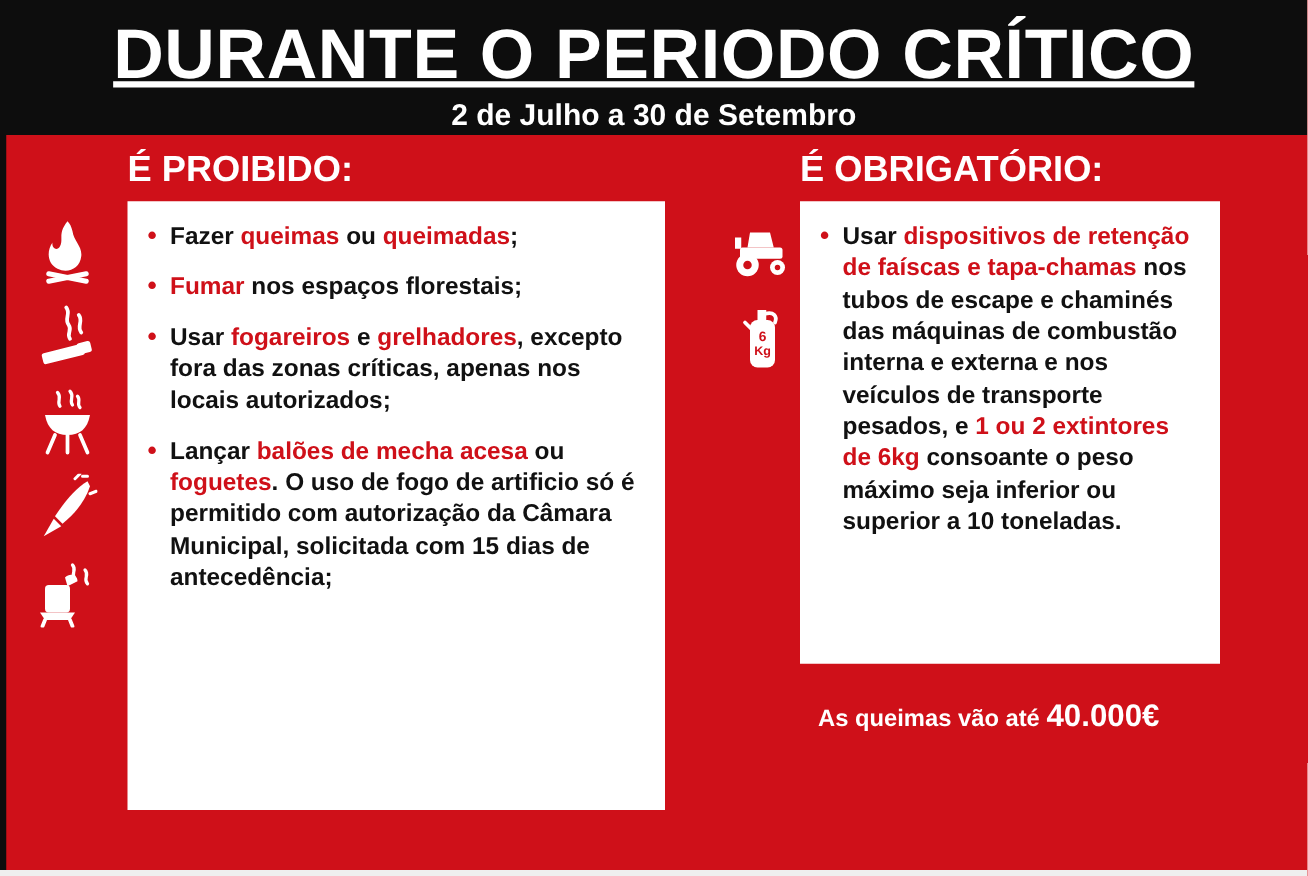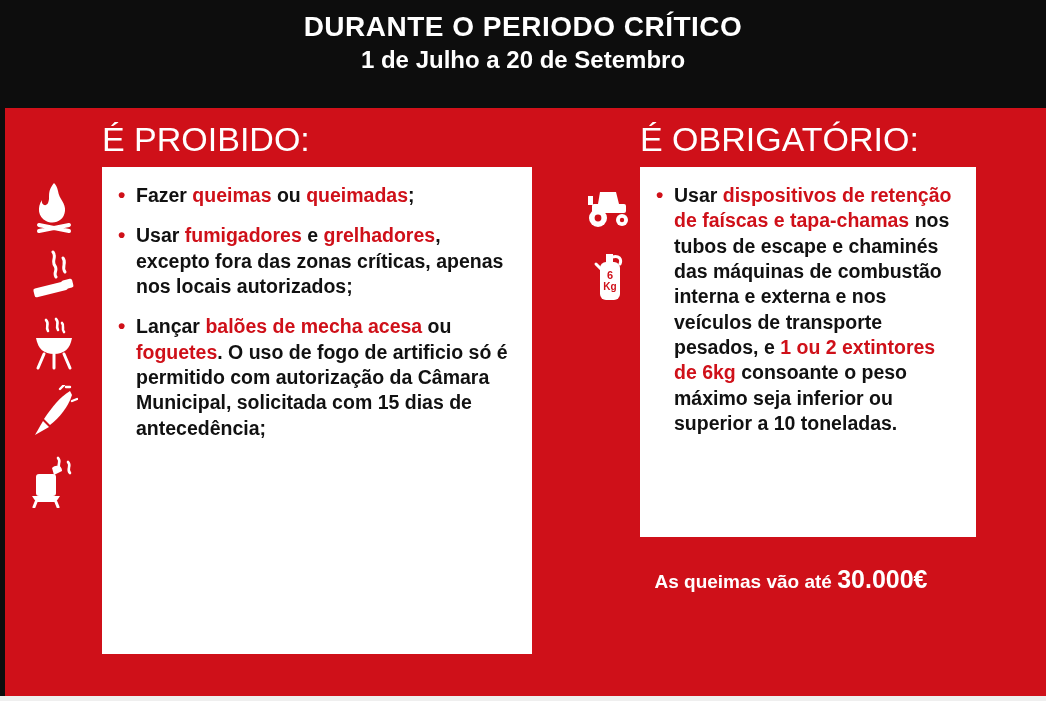--- a/index.html
+++ b/index.html
@@ -22,26 +22,27 @@
   .header {
     background: #0d0d0d;
     height: 108px;
     width: 100%;
     box-sizing: border-box;
     padding-top: 10px;
     text-align: center;
     color: #ffffff;
   }
   .header .title {
-    font-size: 28px;
+    font-size: 56px;
     font-weight: bold;
     letter-spacing: 0.5px;
     line-height: 1.18;
     margin: 0;
     white-space: nowrap;
+    text-decoration: underline;
   }
   .header .subtitle {
     font-size: 24px;
     font-weight: bold;
     margin-top: 4px;
     line-height: 1.1;
   }
   
   .body-area {
     position: relative;
@@ -59,22 +60,22 @@
     width: 578px;
     box-sizing: border-box;
     padding-left: 6px;
   }
   .col-right {
     flex: 1;
     box-sizing: border-box;
   }
   .col-heading {
     color: #ffffff;
-    font-size: 34px;
-    font-weight: normal;
+    font-size: 29px;
+    font-weight: bold;
     margin: 12px 0 8px 0;
     text-align: left;
   }
   .col-left .col-heading { padding-left: 96px; }
   .col-right .col-heading { padding-left: 62px; }
 
   .panel-row {
     display: flex;
     align-items: flex-start;
   }
@@ -172,21 +173,21 @@
     background: #efefef;
   }
 </style>
 </head>
 <body>
 
 <div class="poster">
 
   <div class="header">
     <div class="title">DURANTE O PERIODO CRÍTICO</div>
-    <div class="subtitle">1 de Julho a 20 de Setembro</div>
+    <div class="subtitle">2 de Julho a 30 de Setembro</div>
   </div>
 
   <div class="body-area">
     <div class="columns">
 
       <div class="col-left">
         <div class="col-heading">É PROIBIDO:</div>
         <div class="panel-row">
           <div class="icon-strip">
 
@@ -230,21 +231,22 @@
                 <path d="M4 44 H32 L28 50 H8 Z" fill="#ffffff"></path>
                 <path d="M8 50 L6 55 M28 50 L30 55" stroke="#ffffff" stroke-width="3" stroke-linecap="round" fill="none"></path>
               </svg>
             </div>
 
           </div>
 
           <div class="white-card card-left">
             <ul class="items">
                 <li><span>Fazer <span class="hl">queimas</span> ou <span class="hl">queimadas</span>;</span></li>
-                <li><span>Usar <span class="hl">fumigadores</span> e <span class="hl">grelhadores</span>, excepto fora das zonas críticas, apenas nos locais autorizados;</span></li>
+                <li><span><span class="hl">Fumar</span> nos espaços florestais;</span></li>
+                <li><span>Usar <span class="hl">fogareiros</span> e <span class="hl">grelhadores</span>, excepto fora das zonas críticas, apenas nos locais autorizados;</span></li>
                 <li><span>Lançar <span class="hl">balões de mecha acesa</span> ou <span class="hl">foguetes</span>. O uso de fogo de artificio só é permitido com autorização da Câmara Municipal, solicitada com 15 dias de antecedência;</span></li>
               </ul>
           </div>
         </div>
       </div>
 
       <div class="col-right">
         <div class="col-heading">É OBRIGATÓRIO:</div>
         <div class="panel-row">
           <div class="icon-strip right">
@@ -274,21 +276,21 @@
 
           </div>
 
           <div style="display:flex;flex-direction:column;">
             <div class="white-card card-right">
               <ul class="items">
                   <li><span>Usar <span class="hl">dispositivos de retenção de faíscas e tapa-chamas</span> nos tubos de escape e chaminés das máquinas de combustão interna e externa e nos veículos de transporte pesados, e <span class="hl">1 ou 2 extintores de 6kg</span> consoante o peso máximo seja inferior ou superior a 10 toneladas.</span></li>
                 </ul>
             </div>
             <div class="fine-note">
-              <span>As queimas vão até </span><span class="amount">30.000€</span>
+              <span>As queimas vão até </span><span class="amount">40.000€</span>
             </div>
           </div>
         </div>
       </div>
 
     </div>
   </div>
 
   <div class="edge-left"></div>
   <div class="edge-bottom"></div>

